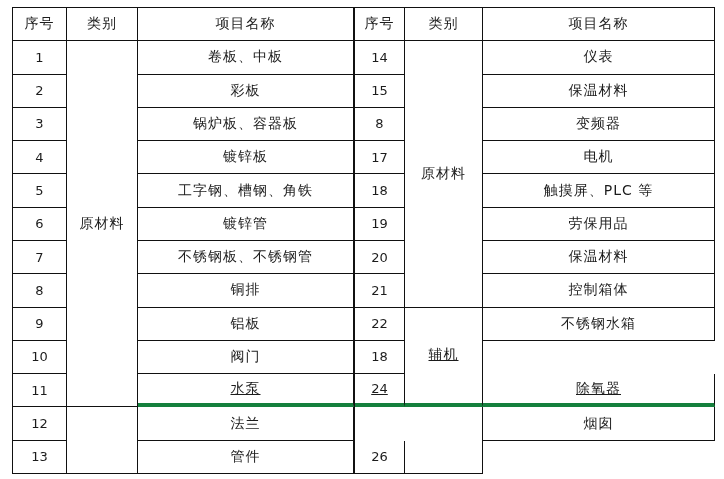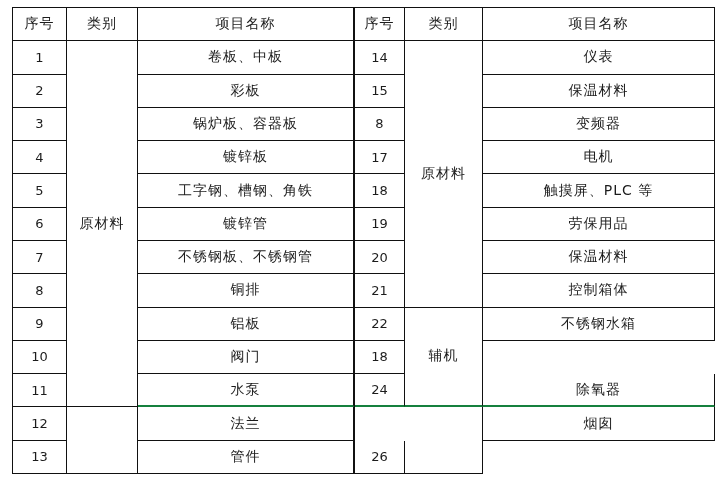--- a/index.html
+++ b/index.html
@@ -44,21 +44,21 @@
     overflow: hidden;
     white-space: nowrap;
   }
   .c1 { grid-column: 1; }
   .c2 { grid-column: 2; }
   .c3 { grid-column: 3; }
   .span11 { grid-row: span 11; }
   .span8  { grid-row: span 8; }
   .span3  { grid-row: span 3; }
   .span2  { grid-row: span 2; }
-  .thick  { border-bottom: 2px solid #15803d; }
+  .thick  { border-bottom: 4px solid #15803d; text-decoration: underline; }
   .num { letter-spacing: 0; font-size: 13px; }
 </style>
 </head>
 <body>
 
 <div class="table-wrap">
 
   <div class="half left">
     <div class="cell c1">序号</div>
     <div class="cell c2">类别</div>

